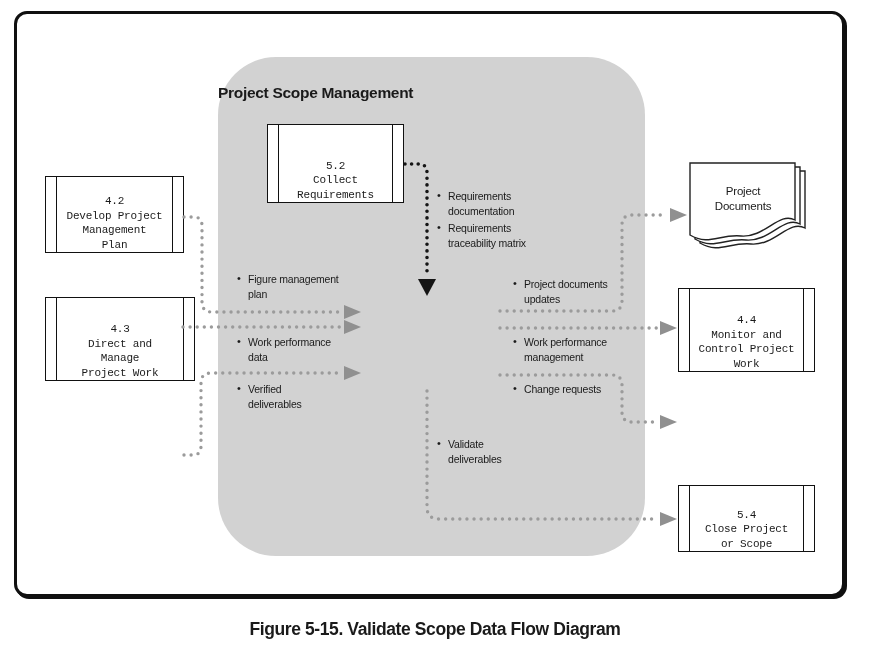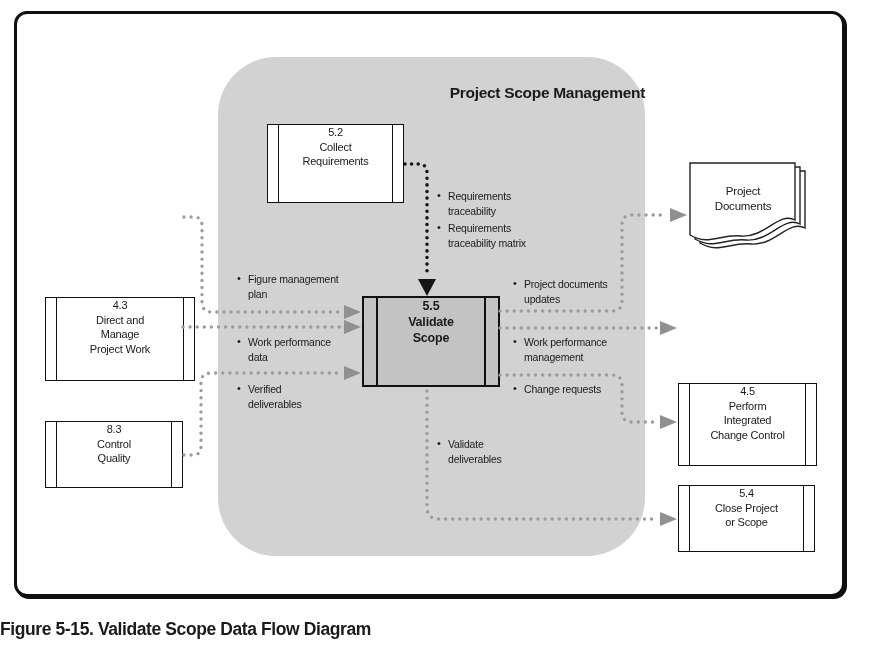--- a/index.html
+++ b/index.html
@@ -9,26 +9,26 @@
   }
   .frame{
     position:absolute;left:14px;top:11px;width:831px;height:586px;box-sizing:border-box;
     border:3px solid #101010;border-radius:13px;box-shadow:2px 2px 0 #101010;background:#fff;
   }
   .panel{
     position:absolute;left:218px;top:57px;width:427px;height:499px;
     border-radius:58px;background:var(--panel-gray,#d2d2d2);
   }
   .panel-title{
-    position:absolute;left:218px;top:84px;width:427px;text-align:right;
+    position:absolute;left:218px;top:84px;width:427px;text-align:left;
     font-weight:bold;font-size:15.5px;letter-spacing:-0.3px;
   }
   .pbox{
     position:absolute;box-sizing:border-box;background:#fff;border:1.4px solid #111;
-    display:flex;align-items:flex-start;justify-content:center;text-align:center;
+    display:flex;align-items:flex-end;justify-content:center;text-align:center;font-family:Liberation Mono, monospace;
   }
   .pbox .btxt{font-size:11px;line-height:14.5px;letter-spacing:-0.2px;}
   .vl{position:absolute;top:0;bottom:0;width:1.4px;background:#111;}
   .vl.l{left:10px;}
   .vl.r{right:10px;}
   .pbox.center{
     background:var(--process-fill,#c3c3c3);border:2px solid #111;
   }
   .pbox.center .btxt{font-weight:bold;font-size:12.5px;line-height:16px;}
   .pbox.center .vl{width:1.6px;}
@@ -38,21 +38,21 @@
   .flabel .bullet{position:absolute;left:0;top:-1px;font-size:11px;}
   .flabel .ltext{margin-left:11px;}
   .overlay{position:absolute;left:0;top:0;pointer-events:none;}
   .dots{fill:none;stroke:var(--dot-gray,#9b9b9b);stroke-width:3.4;stroke-linecap:round;stroke-dasharray:0 7.1;}
   .dotsb{fill:none;stroke:var(--line-black,#151515);stroke-width:3.6;stroke-linecap:round;stroke-dasharray:0 6.6;}
   .ah{fill:var(--arrow-gray,#909090);}
   .ahb{fill:var(--line-black,#151515);}
   .docpage{fill:#fff;stroke:#222;stroke-width:1.4;}
   .doctext{font-family:"Liberation Sans",sans-serif;font-size:11.5px;letter-spacing:-0.2px;fill:#1a1a1a;text-anchor:middle;}
   .caption{
-    position:absolute;left:0;top:619px;width:870px;text-align:left;
+    position:absolute;left:0;top:619px;width:870px;text-align:center;
     font-weight:bold;font-size:17.5px;letter-spacing:-0.4px;
   }
 </style>
 </head>
 <body>
 
 <div class="stage">
 
   <div class="frame"></div>
 
@@ -62,79 +62,71 @@
   <div class="pbox" style="left:267px;top:124px;width:137px;height:79px">
     <i class="vl l"></i>
     <i class="vl r"></i>
     <div class="btxt">
       <div>5.2</div>
       <div>Collect</div>
       <div>Requirements</div>
     </div>
   </div>
 
-  <div class="pbox center" style="left:362px;top:296px;width:138px;height:91px">
-    <i class="vl l"></i>
-    <i class="vl r"></i>
-    <div class="btxt">
-      <div>5.5</div>
-      <div>Validate</div>
-      <div>Scope</div>
-    </div>
-  </div>
-
+
+  <div class="pbox" style="left:45px;top:176px;width:139px;height:77px">
+    <i class="vl l"></i>
+    <i class="vl r"></i>
+    <div class="btxt">
+      <div>4.2</div>
+      <div>Develop Project</div>
+      <div>Management</div>
+      <div>Plan</div>
+    </div>
+  </div>
 
   <div class="pbox" style="left:45px;top:297px;width:150px;height:84px">
     <i class="vl l"></i>
     <i class="vl r"></i>
     <div class="btxt">
       <div>4.3</div>
       <div>Direct and</div>
       <div>Manage</div>
       <div>Project Work</div>
     </div>
   </div>
 
-  <div class="pbox" style="left:45px;top:421px;width:138px;height:67px">
-    <i class="vl l"></i>
-    <i class="vl r"></i>
-    <div class="btxt">
-      <div>8.3</div>
-      <div>Control</div>
-      <div>Quality</div>
-    </div>
-  </div>
-
-
-  <div class="pbox" style="left:678px;top:383px;width:139px;height:83px">
-    <i class="vl l"></i>
-    <i class="vl r"></i>
-    <div class="btxt">
-      <div>4.5</div>
-      <div>Perform</div>
-      <div>Integrated</div>
-      <div>Change Control</div>
-    </div>
-  </div>
+
+  <div class="pbox" style="left:678px;top:288px;width:137px;height:84px">
+    <i class="vl l"></i>
+    <i class="vl r"></i>
+    <div class="btxt">
+      <div>4.4</div>
+      <div>Monitor and</div>
+      <div>Control Project</div>
+      <div>Work</div>
+    </div>
+  </div>
+
 
   <div class="pbox" style="left:678px;top:485px;width:137px;height:67px">
     <i class="vl l"></i>
     <i class="vl r"></i>
     <div class="btxt">
       <div>5.4</div>
       <div>Close Project</div>
       <div>or Scope</div>
     </div>
   </div>
 
   <div class="flabel" style="left:437px;top:189px">
     <span class="bullet">•</span>
     <div class="ltext">
       <div>Requirements</div>
-      <div>traceability</div>
+      <div>documentation</div>
     </div>
   </div>
 
   <div class="flabel" style="left:437px;top:221px">
     <span class="bullet">•</span>
     <div class="ltext">
       <div>Requirements</div>
       <div>traceability matrix</div>
     </div>
   </div>

